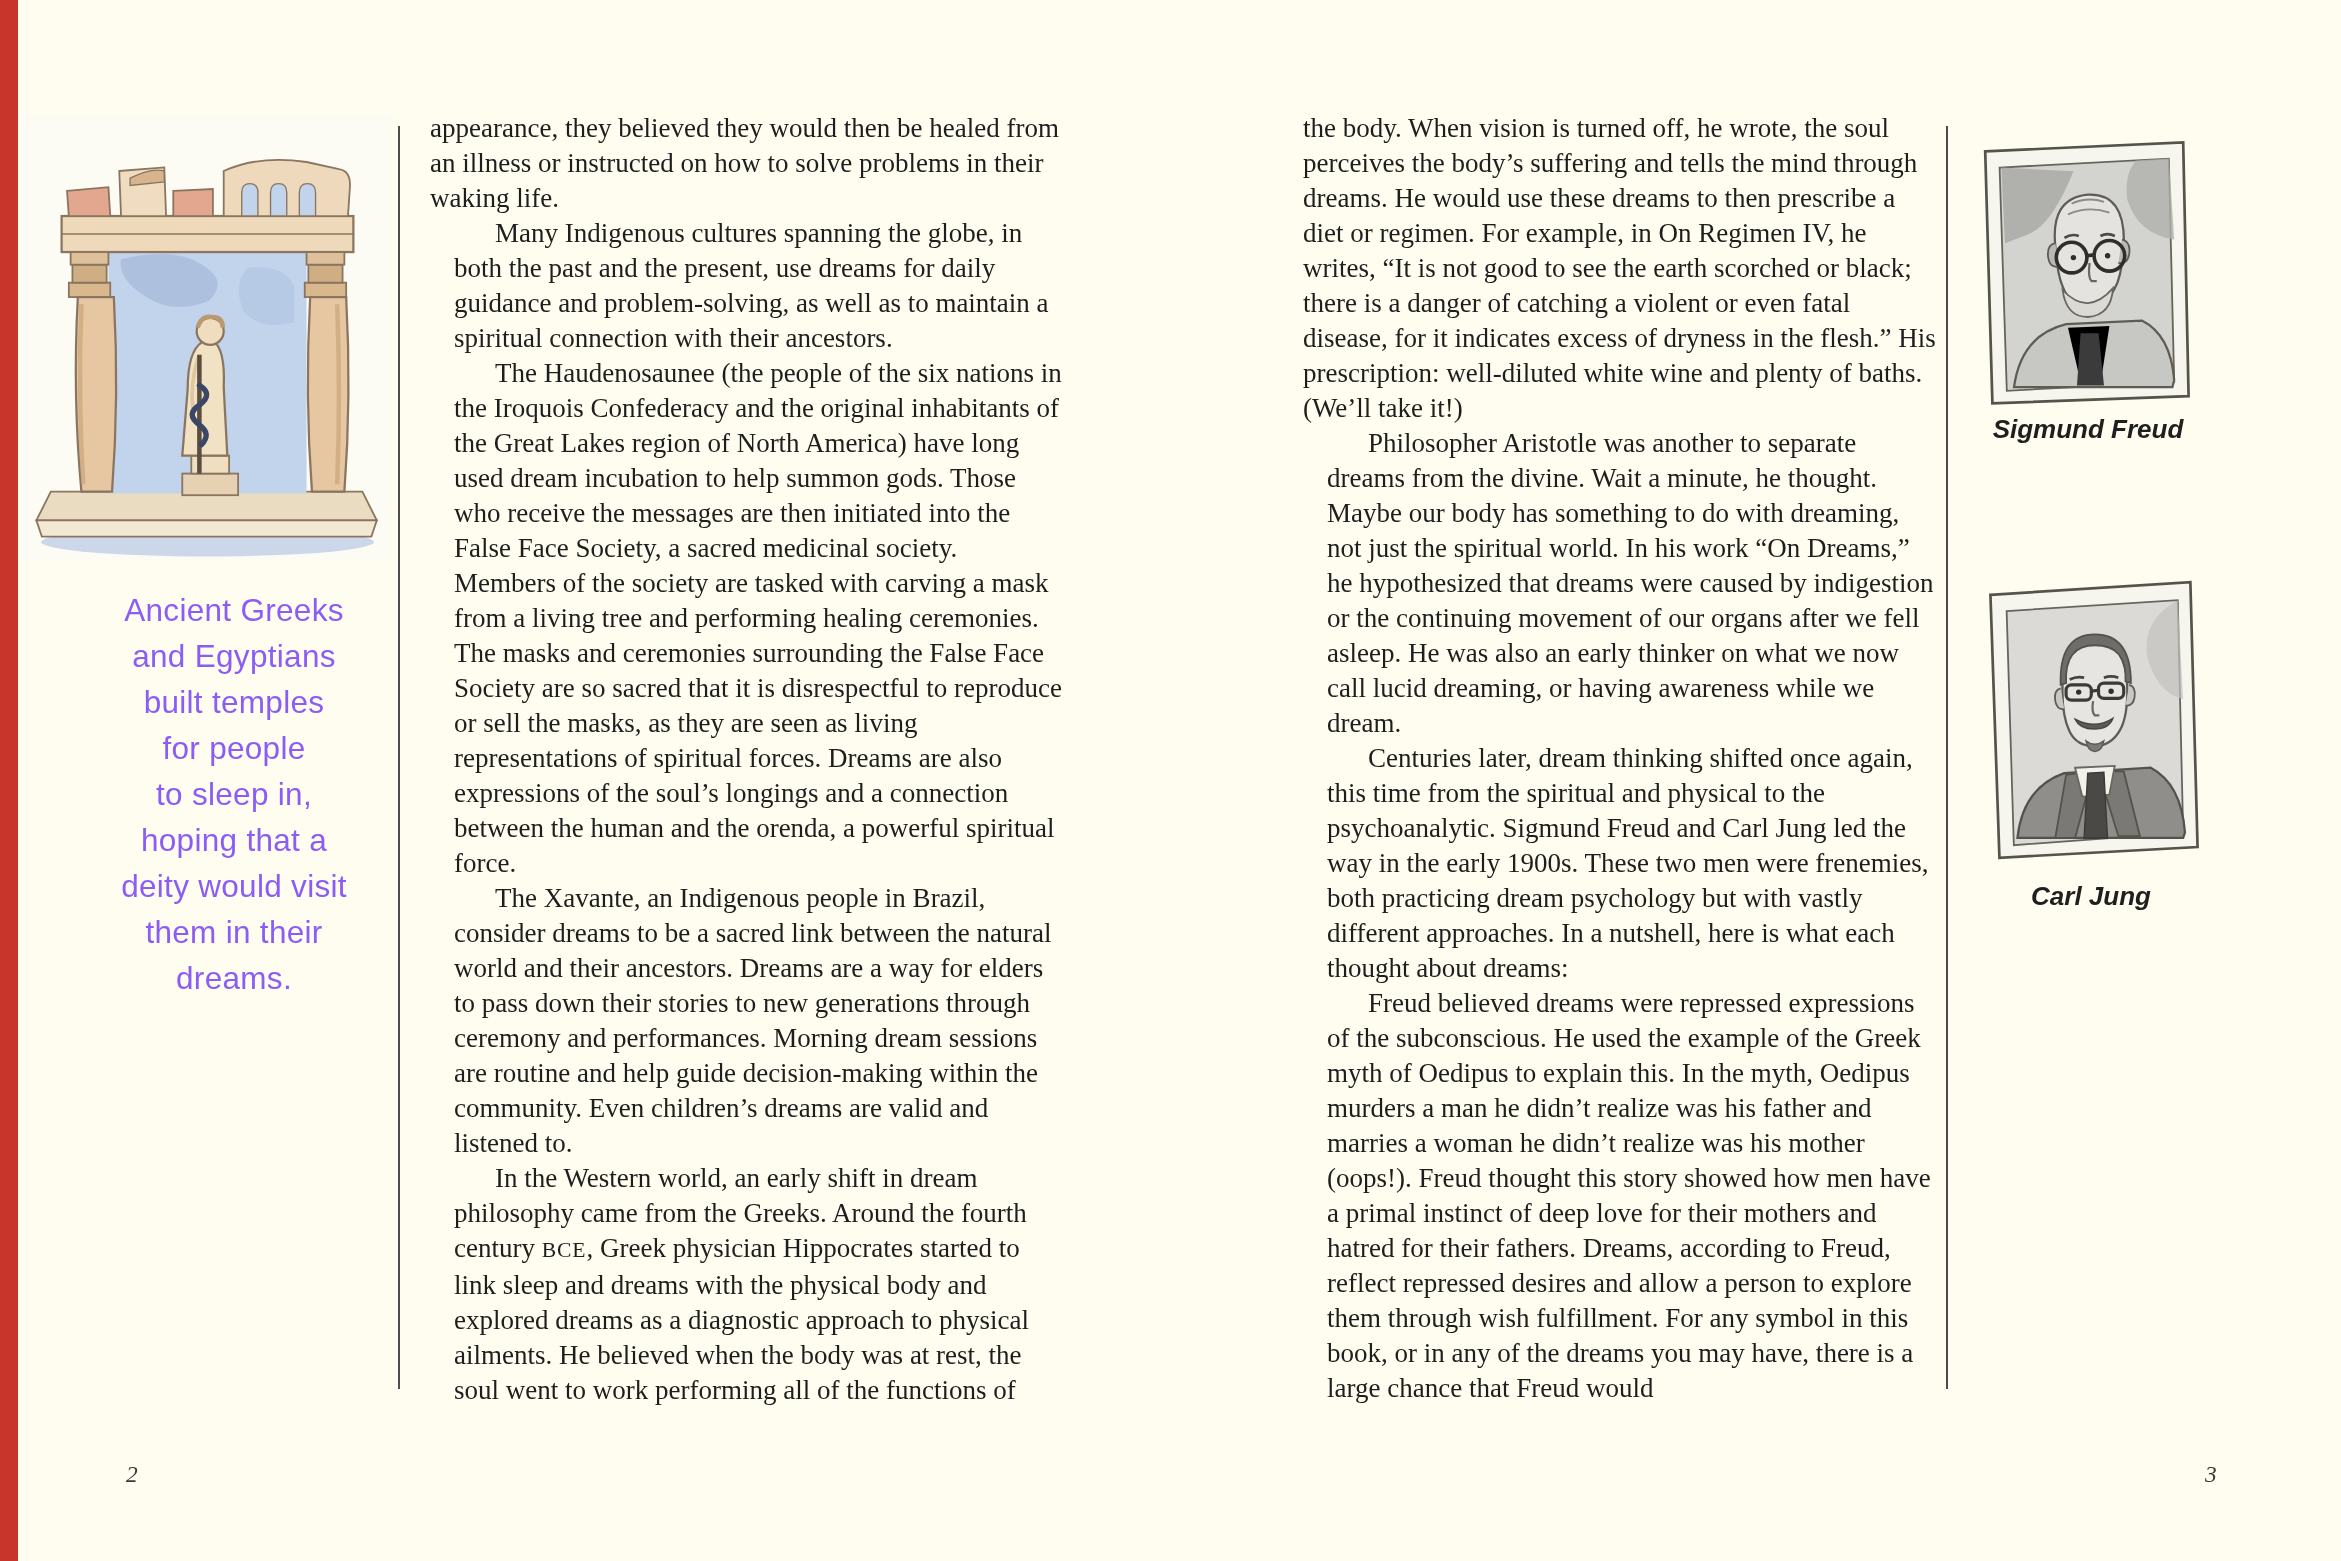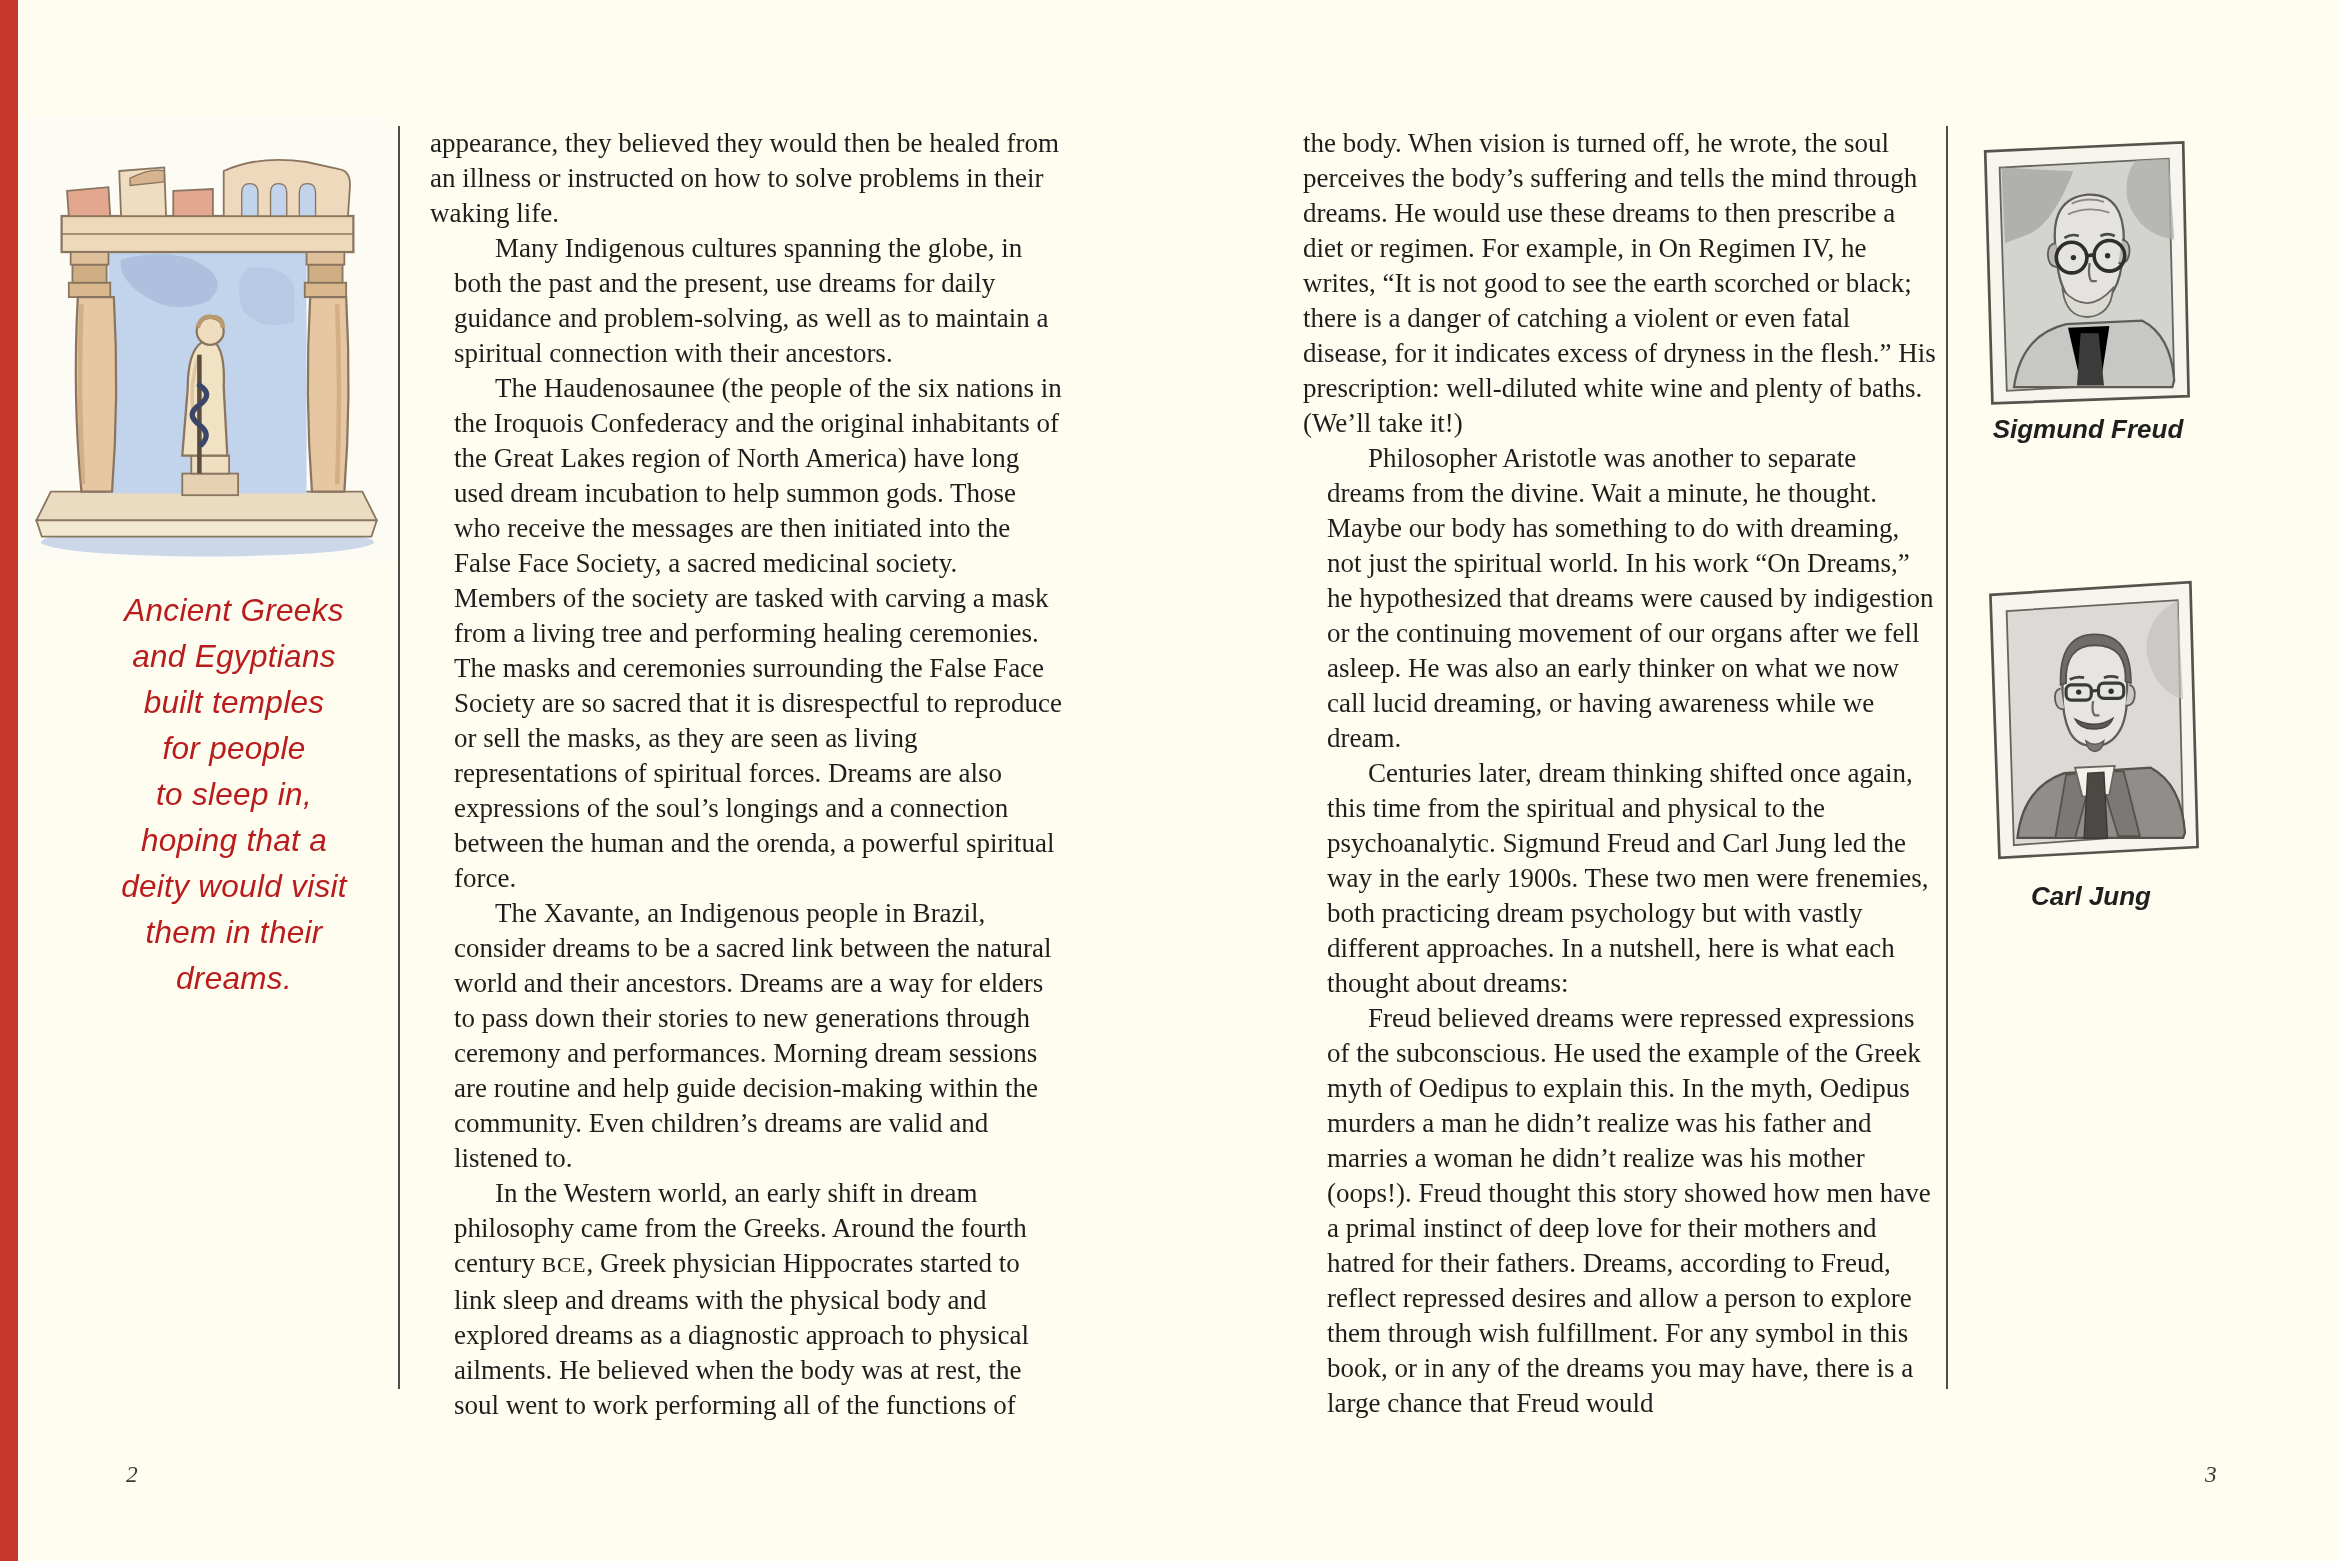--- a/index.html
+++ b/index.html
@@ -7,31 +7,31 @@
           font-family:"Liberation Serif",serif;}
   .abs{position:absolute;}
 
   
   #spine{left:0;top:0;width:18px;height:1561px;}
 
   
   .vrule{width:1.8px;top:126px;height:1263px;}
 
   
-  .bodycol{width:634px;top:126px;font-size:27px;line-height:35px;
+  .bodycol{width:634px;top:111px;font-size:27px;line-height:35px;
            color:#1e1e1e;text-align:left;}
   .bodycol p{margin:0;}
   .bodycol p.indent{text-indent:41px;margin-left:24px;}
   .it{}
   .sc{font-size:0.8em;letter-spacing:0.9px;}
 
   
   #caption{left:63px;top:587px;width:342px;text-align:center;
-           font-family:"Liberation Sans",sans-serif;font-style:italic;
-           font-size:31.5px;line-height:46px;color:#b91c1c;white-space:pre-line;
+           font-family:"Liberation Sans",sans-serif;
+           font-size:31.5px;line-height:46px;color:#8b5cf6;white-space:pre-line;
            letter-spacing:0.3px;}
 
   
   .portrait-label{font-family:"Liberation Sans",sans-serif;font-style:italic;
                   font-size:26px;color:#1f1f1f;text-align:center;width:234px;font-weight:bold;}
 
   
   .pagenum{font-style:italic;font-size:23.4px;color:#3a3a3a;}
 </style>
 </head>

